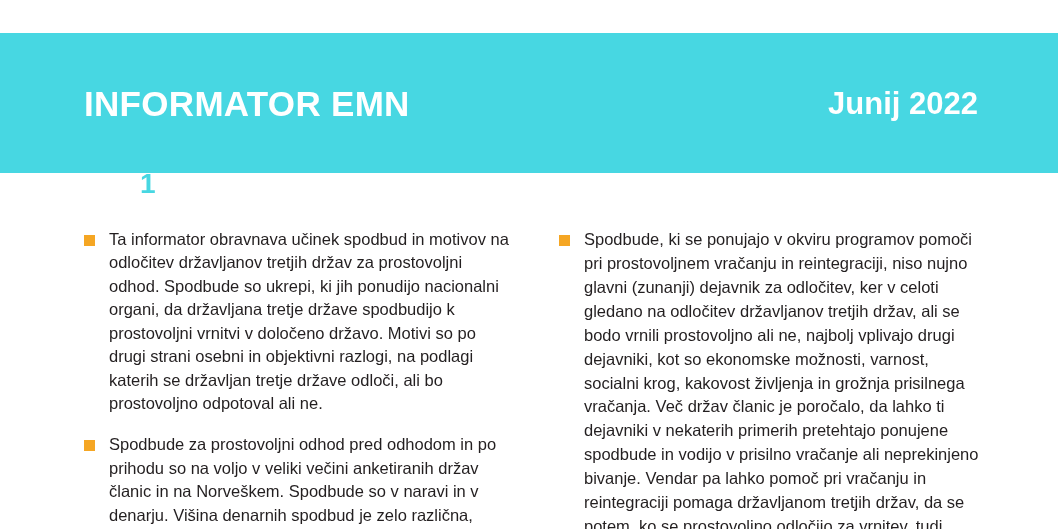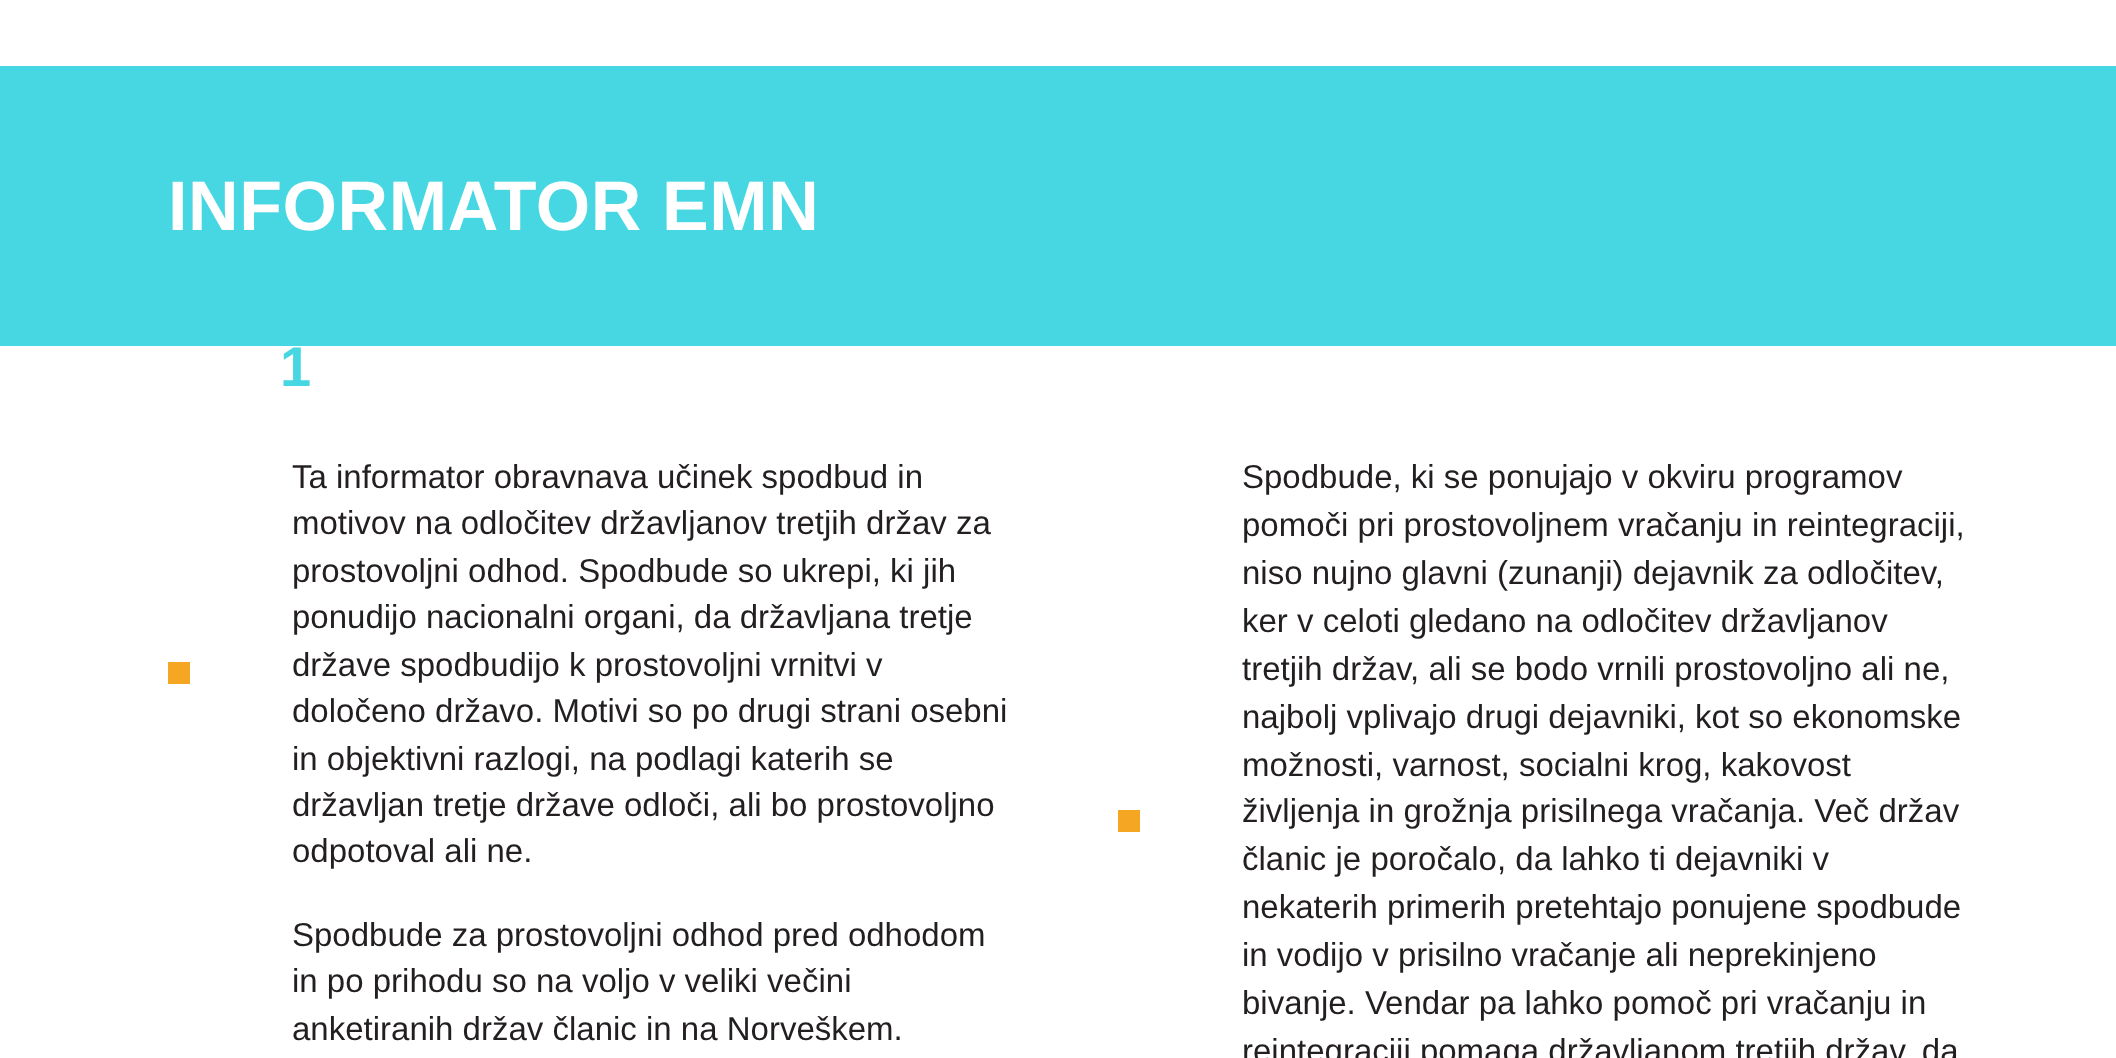--- a/index.html
+++ b/index.html
@@ -72,23 +72,22 @@
     top: 228px;
     width: 900px;
     display: flex;
     gap: 50px;
   }
   .col {
     width: 430px;
   }
   .bullet-item {
     display: flex;
-    align-items: center;
+    align-items: flex-start;
     margin-bottom: 18px;
-    gap: 37px;
   }
   .bullet-marker {
     width: 11px;
     height: 11px;
     min-width: 11px;
     background: #f5a623;
     margin-top: 7px;
     margin-right: 14px;
   }
   .bullet-text {
@@ -101,20 +100,21 @@
     line-height: 1.45;
   }
 </style>
 </head>
 <body>
 
 <div class="page">
 
   <div class="header-band">
     <div class="header-title">INFORMATOR EMN</div>
+    <div class="header-date">Junij 2022</div>
   </div>
 
   <div class="section-heading">
     <span class="section-number">1</span>
   </div>
 
   <div class="columns">
 
     <div class="col col-left">
       <div class="bullet-item">

